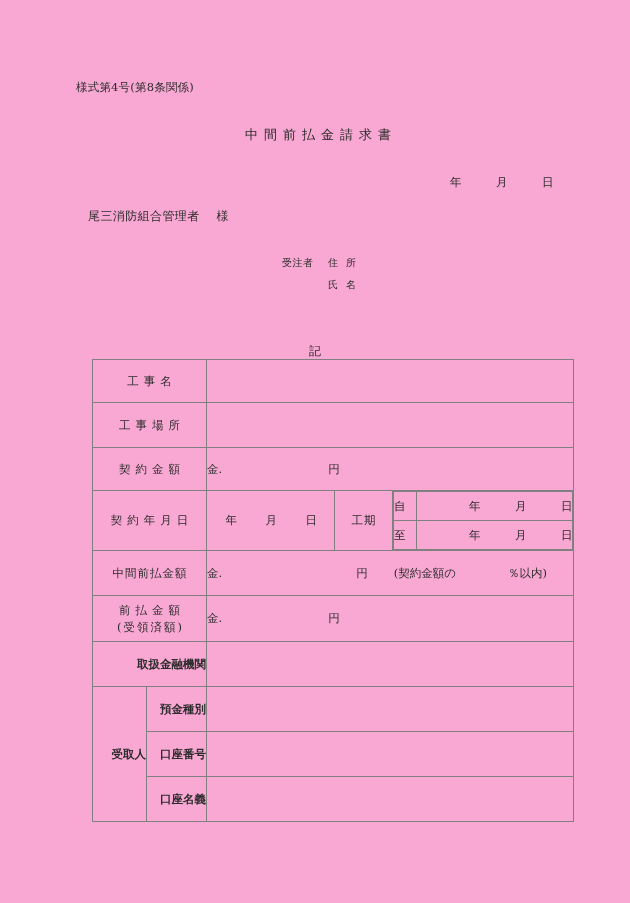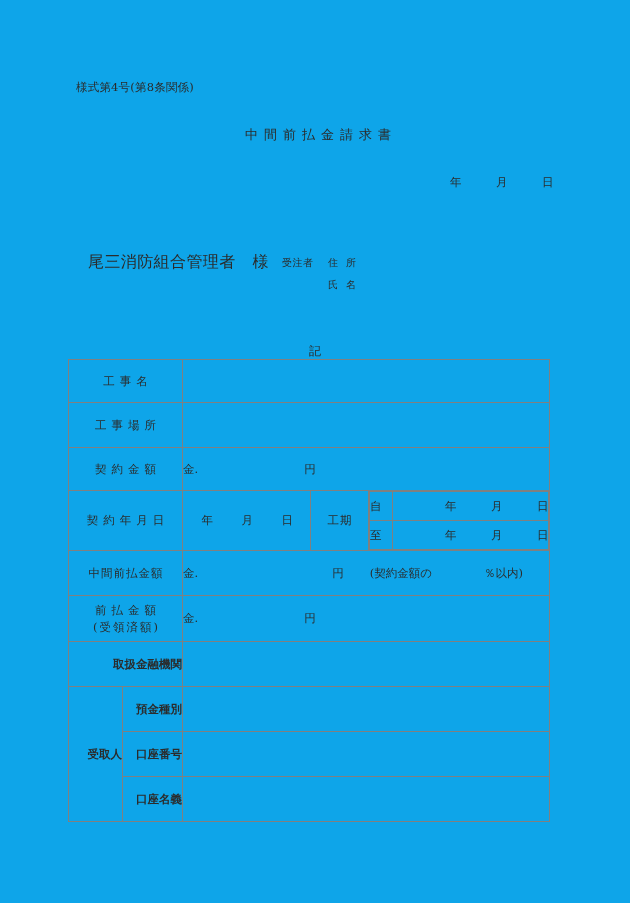--- a/index.html
+++ b/index.html
@@ -14,21 +14,21 @@
     font-family: "DejaVu Serif", "Liberation Serif", serif;
     color: #2b2b2b;
     overflow: hidden;
   }
 
   .page {
     position: absolute;
     inset: 0;
     width: 630px;
     height: 903px;
-    background: #0ea5e9;
+    background: #f9a8d4;
   }
 
   
   .abs { position: absolute; }
   .nowrap { white-space: nowrap; }
 
   
   #form-code {
     left: 76px;
     top: 80px;
@@ -57,23 +57,22 @@
   #date-line .dl {
     display: inline-block;
     width: 46px;
     text-align: left;
   }
   #date-line .dl-last { width: 14px; }
 
   #addressee {
     left: 88px;
     top: 208px;
-    font-size: 16px;
+    font-size: 12px;
     letter-spacing: 0.4px;
-    margin-top: 44px;
   }
   #addressee .sama { margin-left: 17px; }
 
   #party-block {
     left: 282px;
     top: 252px;
     font-size: 10px;
     line-height: 22px;
   }
   #party-block .pb-role {
@@ -96,21 +95,21 @@
   #ki-mark {
     left: 0;
     right: 0;
     top: 343px;
     text-align: center;
     font-size: 12px;
   }
 
   
   #form-table {
-    left: 68px;
+    left: 92px;
     top: 359px;
     width: 481px;
     border-collapse: collapse;
     table-layout: fixed;
     padding-left: 32px;
   }
   #form-table td {
     border: 1px solid #808080;
     font-size: 11.5px;
     padding: 0;

